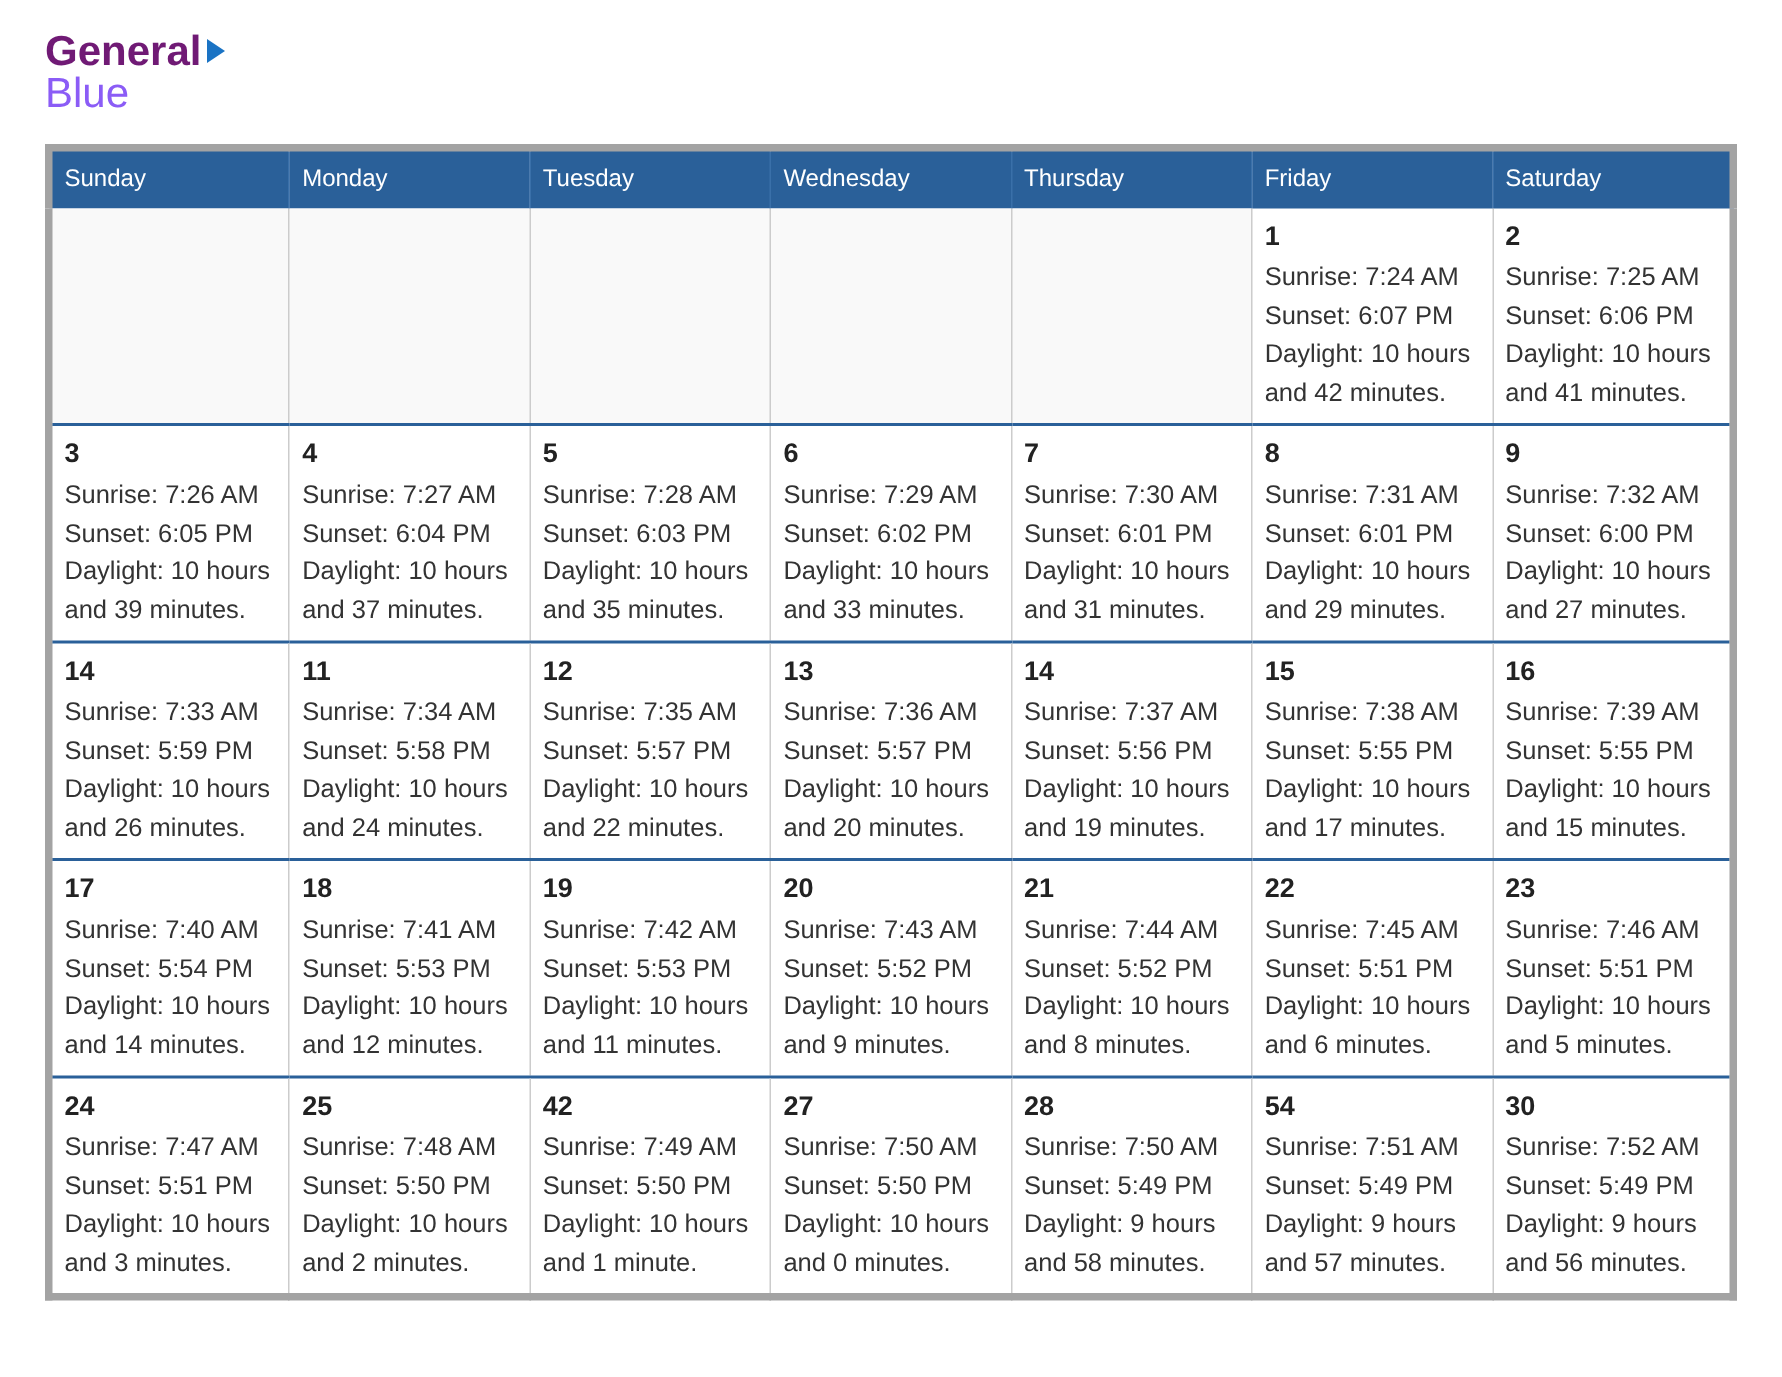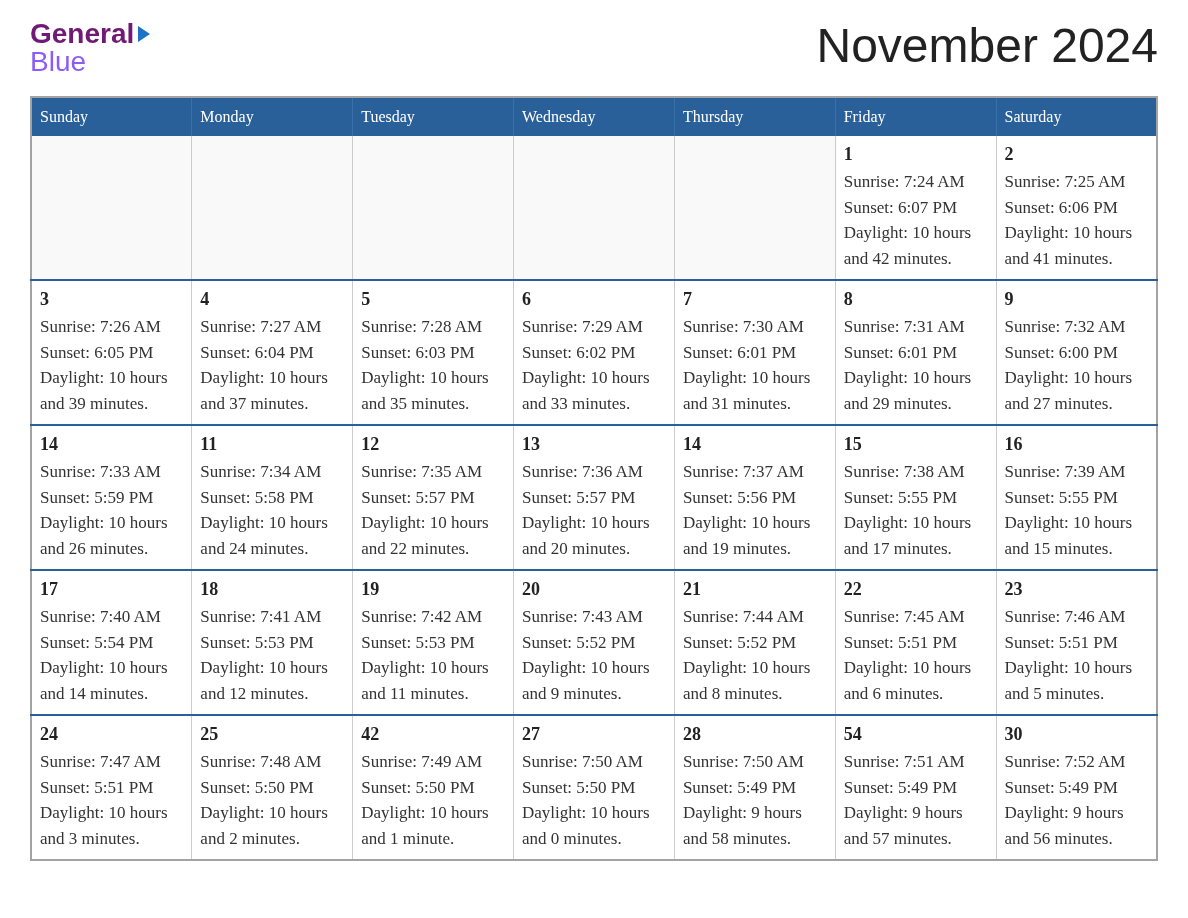--- a/index.html
+++ b/index.html
@@ -57,22 +57,21 @@
       line-height: 1.1;
     }
     .location {
       font-size: 22px;
       color: #444;
       margin-top: 4px;
     }
     .calendar {
       width: 100%;
       border-collapse: collapse;
-      border: 2px solid #a3a3a3;
-      font-family: Liberation Serif, serif;
+      border: 5px solid #a3a3a3;
     }
     .calendar th {
       background-color: #2a6099;
       color: #fff;
       padding: 10px 8px;
       font-size: 16px;
       font-weight: normal;
       text-align: left;
       border-right: 1px solid #3a70a9;
     }
@@ -117,21 +116,20 @@
 
 <div class="header">
   <div class="logo">
     <div class="logo-top-row">
       <span class="logo-text-general">General</span>
       <span class="logo-arrow"></span>
     </div>
     <span class="logo-text-blue">Blue</span>
   </div>
   <div class="title-section">
-    <div class="month-title">November 2024</div>
   </div>
 </div>
 
 <table class="calendar">
   <thead>
     <tr>
     <th>Sunday</th>
         <th>Monday</th>
         <th>Tuesday</th>
         <th>Wednesday</th>

